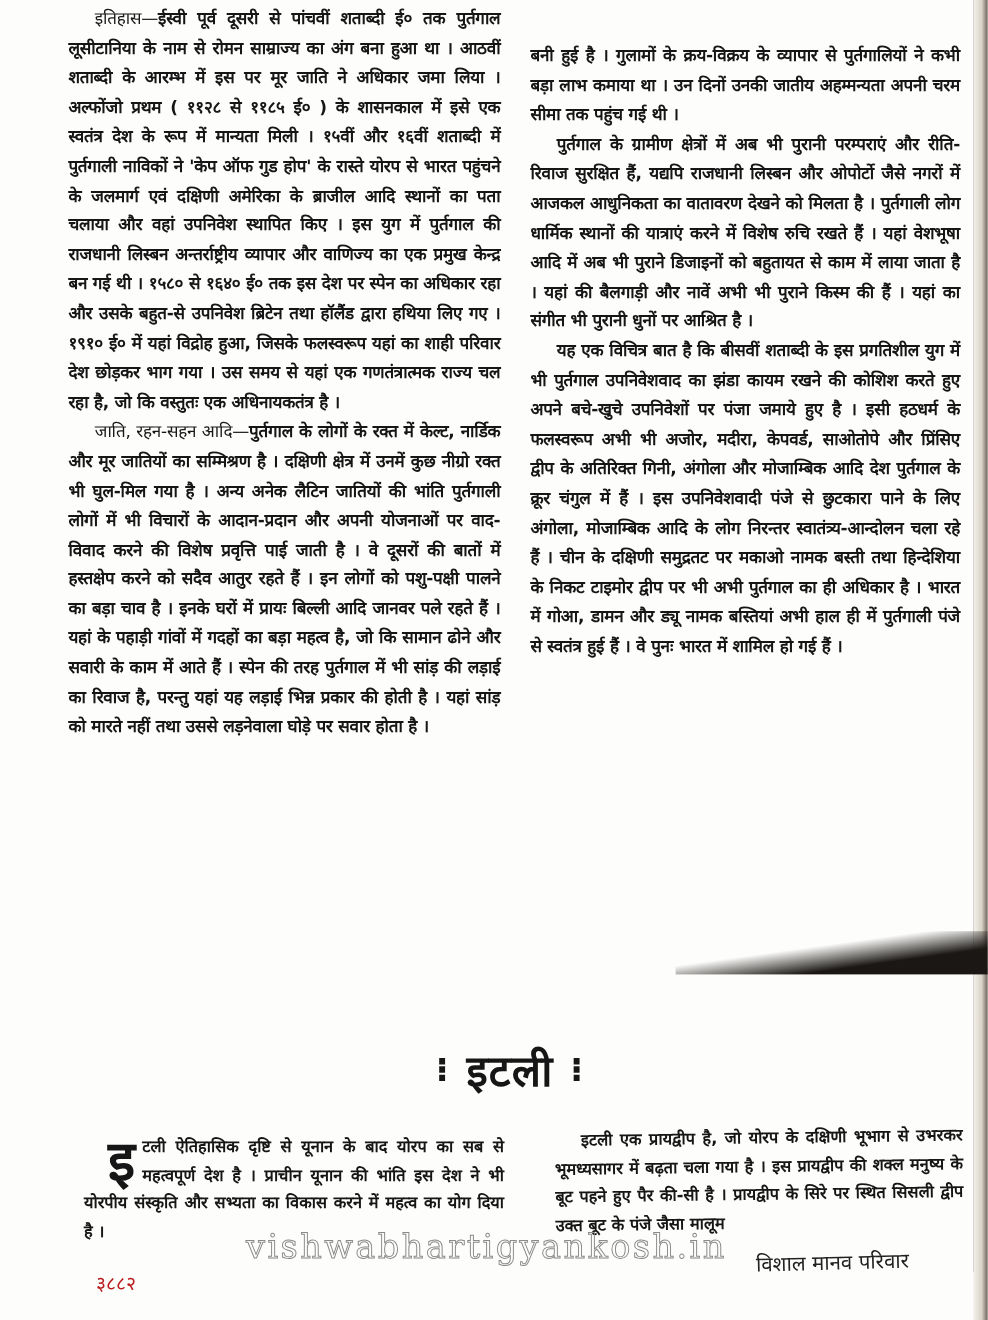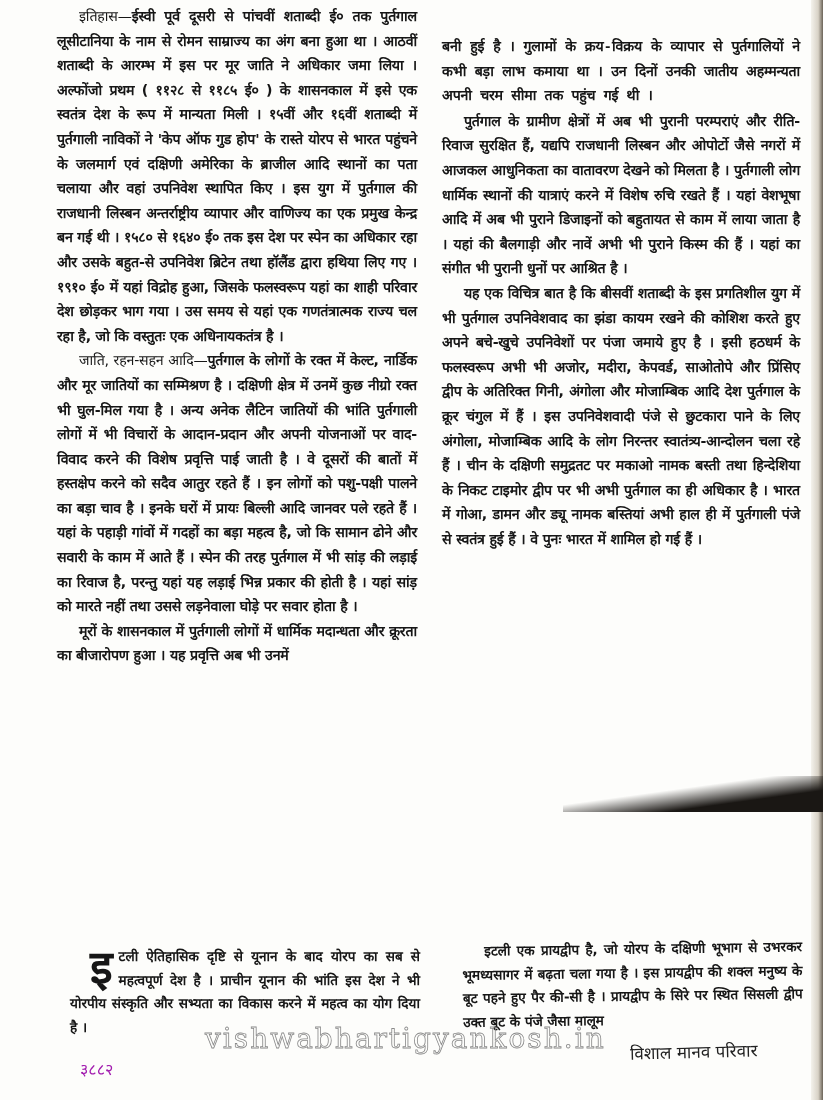--- a/index.html
+++ b/index.html
@@ -27,21 +27,21 @@
     position: absolute;
     font-size: 14.2px;
     line-height: 24.6px;
     font-weight: bold;
     text-align: justify;
     letter-spacing: -0.2px;
   }
   .col-left { left: 57px; top: 4px; width: 360px; }
   .col-right { left: 442px; top: 35px; width: 358px; }
   .col p { margin: 0; text-indent: 22px; }
-  .col p.cont { text-indent: 0; font-family: Liberation Mono, monospace; }
+  .col p.cont { text-indent: 0; }
   .lead { font-weight: normal; }
   .heading {
     position: absolute; left: 340px; top: 868px; width: 170px; height: 48px;
     text-align: center; font-size: 36px; font-weight: bold; line-height: 48px;
     letter-spacing: 1px;
   }
   .heading .dots { font-size: 28px; vertical-align: 4px; margin: 0 14px; }
   .bottom-col {
     position: absolute; font-size: 13.6px; line-height: 23.5px; font-weight: bold;
     text-align: justify;
@@ -52,44 +52,46 @@
     float: left; font-size: 46px; line-height: 40px; margin: 2px 6px 0 20px; font-weight: bold;
   }
   .bottom-right p { margin: 0; text-indent: 22px; }
   .bottom-left p { margin: 0; }
   .watermark {
     position: absolute; left: 205px; top: 1022px; font-family: "DejaVu Serif", serif;
     font-size: 28px; color: transparent;
     -webkit-text-stroke: 0.8px #8a8a8a; letter-spacing: 2px;
   }
   .page-number {
-    position: absolute; left: 80px; top: 1058px; font-size: 16px; font-weight: normal; color: #a21caf; text-align: center;
+    position: absolute; left: 80px; top: 1058px; font-size: 16px; font-weight: normal; color: #b91c1c; text-align: center;
   }
   .footer-title {
     position: absolute; left: 630px; top: 1040px; font-size: 17px; font-weight: normal; color: #222;
     transform: rotate(-1.5deg);
   }
 </style>
 </head>
 <body>
 
 <div class="page">
 
   <div class="col col-left">
     <p><span class="lead">इतिहास—</span><span>ईस्वी पूर्व दूसरी से पांचवीं शताब्दी ई० तक पुर्तगाल लूसीटानिया के नाम से रोमन साम्राज्य का अंग बना हुआ था । आठवीं शताब्दी के आरम्भ में इस पर मूर जाति ने अधिकार जमा लिया । अल्फोंजो प्रथम ( ११२८ से ११८५ ई० ) के शासनकाल में इसे एक स्वतंत्र देश के रूप में मान्यता मिली । १५वीं और १६वीं शताब्दी में पुर्तगाली नाविकों ने 'केप ऑफ गुड होप' के रास्ते योरप से भारत पहुंचने के जलमार्ग एवं दक्षिणी अमेरिका के ब्राजील आदि स्थानों का पता चलाया और वहां उपनिवेश स्थापित किए । इस युग में पुर्तगाल की राजधानी लिस्बन अन्तर्राष्ट्रीय व्यापार और वाणिज्य का एक प्रमुख केन्द्र बन गई थी । १५८० से १६४० ई० तक इस देश पर स्पेन का अधिकार रहा और उसके बहुत-से उपनिवेश ब्रिटेन तथा हॉलैंड द्वारा हथिया लिए गए । १९१० ई० में यहां विद्रोह हुआ, जिसके फलस्वरूप यहां का शाही परिवार देश छोड़कर भाग गया । उस समय से यहां एक गणतंत्रात्मक राज्य चल रहा है, जो कि वस्तुतः एक अधिनायकतंत्र है ।</span></p>
     <p><span class="lead">जाति, रहन-सहन आदि—</span><span>पुर्तगाल के लोगों के रक्त में केल्ट, नार्डिक और मूर जातियों का सम्मिश्रण है । दक्षिणी क्षेत्र में उनमें कुछ नीग्रो रक्त भी घुल-मिल गया है । अन्य अनेक लैटिन जातियों की भांति पुर्तगाली लोगों में भी विचारों के आदान-प्रदान और अपनी योजनाओं पर वाद-विवाद करने की विशेष प्रवृत्ति पाई जाती है । वे दूसरों की बातों में हस्तक्षेप करने को सदैव आतुर रहते हैं । इन लोगों को पशु-पक्षी पालने का बड़ा चाव है । इनके घरों में प्रायः बिल्ली आदि जानवर पले रहते हैं । यहां के पहाड़ी गांवों में गदहों का बड़ा महत्व है, जो कि सामान ढोने और सवारी के काम में आते हैं । स्पेन की तरह पुर्तगाल में भी सांड़ की लड़ाई का रिवाज है, परन्तु यहां यह लड़ाई भिन्न प्रकार की होती है । यहां सांड़ को मारते नहीं तथा उससे लड़नेवाला घोड़े पर सवार होता है ।</span></p>
-    <p>मूरों के शासनकाल में पुर्तगाली लोगों में धार्मिक मदान्धता और क्रूरता का बीजारोपण हुआ । यह प्रवृत्ति अब भी उनमें</p>
   </div>
 
   <div class="col col-right">
     <p class="cont">बनी हुई है । गुलामों के क्रय-विक्रय के व्यापार से पुर्तगालियों ने कभी बड़ा लाभ कमाया था । उन दिनों उनकी जातीय अहम्मन्यता अपनी चरम सीमा तक पहुंच गई थी ।</p>
     <p>पुर्तगाल के ग्रामीण क्षेत्रों में अब भी पुरानी परम्पराएं और रीति-रिवाज सुरक्षित हैं, यद्यपि राजधानी लिस्बन और ओपोर्टो जैसे नगरों में आजकल आधुनिकता का वातावरण देखने को मिलता है । पुर्तगाली लोग धार्मिक स्थानों की यात्राएं करने में विशेष रुचि रखते हैं । यहां वेशभूषा आदि में अब भी पुराने डिजाइनों को बहुतायत से काम में लाया जाता है । यहां की बैलगाड़ी और नावें अभी भी पुराने किस्म की हैं । यहां का संगीत भी पुरानी धुनों पर आश्रित है ।</p>
     <p>यह एक विचित्र बात है कि बीसवीं शताब्दी के इस प्रगतिशील युग में भी पुर्तगाल उपनिवेशवाद का झंडा कायम रखने की कोशिश करते हुए अपने बचे-खुचे उपनिवेशों पर पंजा जमाये हुए है । इसी हठधर्म के फलस्वरूप अभी भी अजोर, मदीरा, केपवर्ड, साओतोपे और प्रिंसिए द्वीप के अतिरिक्त गिनी, अंगोला और मोजाम्बिक आदि देश पुर्तगाल के क्रूर चंगुल में हैं । इस उपनिवेशवादी पंजे से छुटकारा पाने के लिए अंगोला, मोजाम्बिक आदि के लोग निरन्तर स्वातंत्र्य-आन्दोलन चला रहे हैं । चीन के दक्षिणी समुद्रतट पर मकाओ नामक बस्ती तथा हिन्देशिया के निकट टाइमोर द्वीप पर भी अभी पुर्तगाल का ही अधिकार है । भारत में गोआ, डामन और ड्यू नामक बस्तियां अभी हाल ही में पुर्तगाली पंजे से स्वतंत्र हुई हैं । वे पुनः भारत में शामिल हो गई हैं ।</p>
   </div>
 
+  <div class="heading">
+    <span class="dots">⁝</span><span>इटली</span><span class="dots">⁝</span>
+  </div>
 
   <div class="bottom-col bottom-left">
     <p><span class="drop">इ</span><span>टली ऐतिहासिक दृष्टि से यूनान के बाद योरप का सब से महत्वपूर्ण देश है । प्राचीन यूनान की भांति इस देश ने भी योरपीय संस्कृति और सभ्यता का विकास करने में महत्व का योग दिया है ।</span></p>
   </div>
 
   <div class="bottom-col bottom-right">
     <p>इटली एक प्रायद्वीप है, जो योरप के दक्षिणी भूभाग से उभरकर भूमध्यसागर में बढ़ता चला गया है । इस प्रायद्वीप की शक्ल मनुष्य के बूट पहने हुए पैर की-सी है । प्रायद्वीप के सिरे पर स्थित सिसली द्वीप उक्त बूट के पंजे जैसा मालूम</p>
   </div>
 
   <div class="watermark">vishwabhartigyankosh.in</div>

